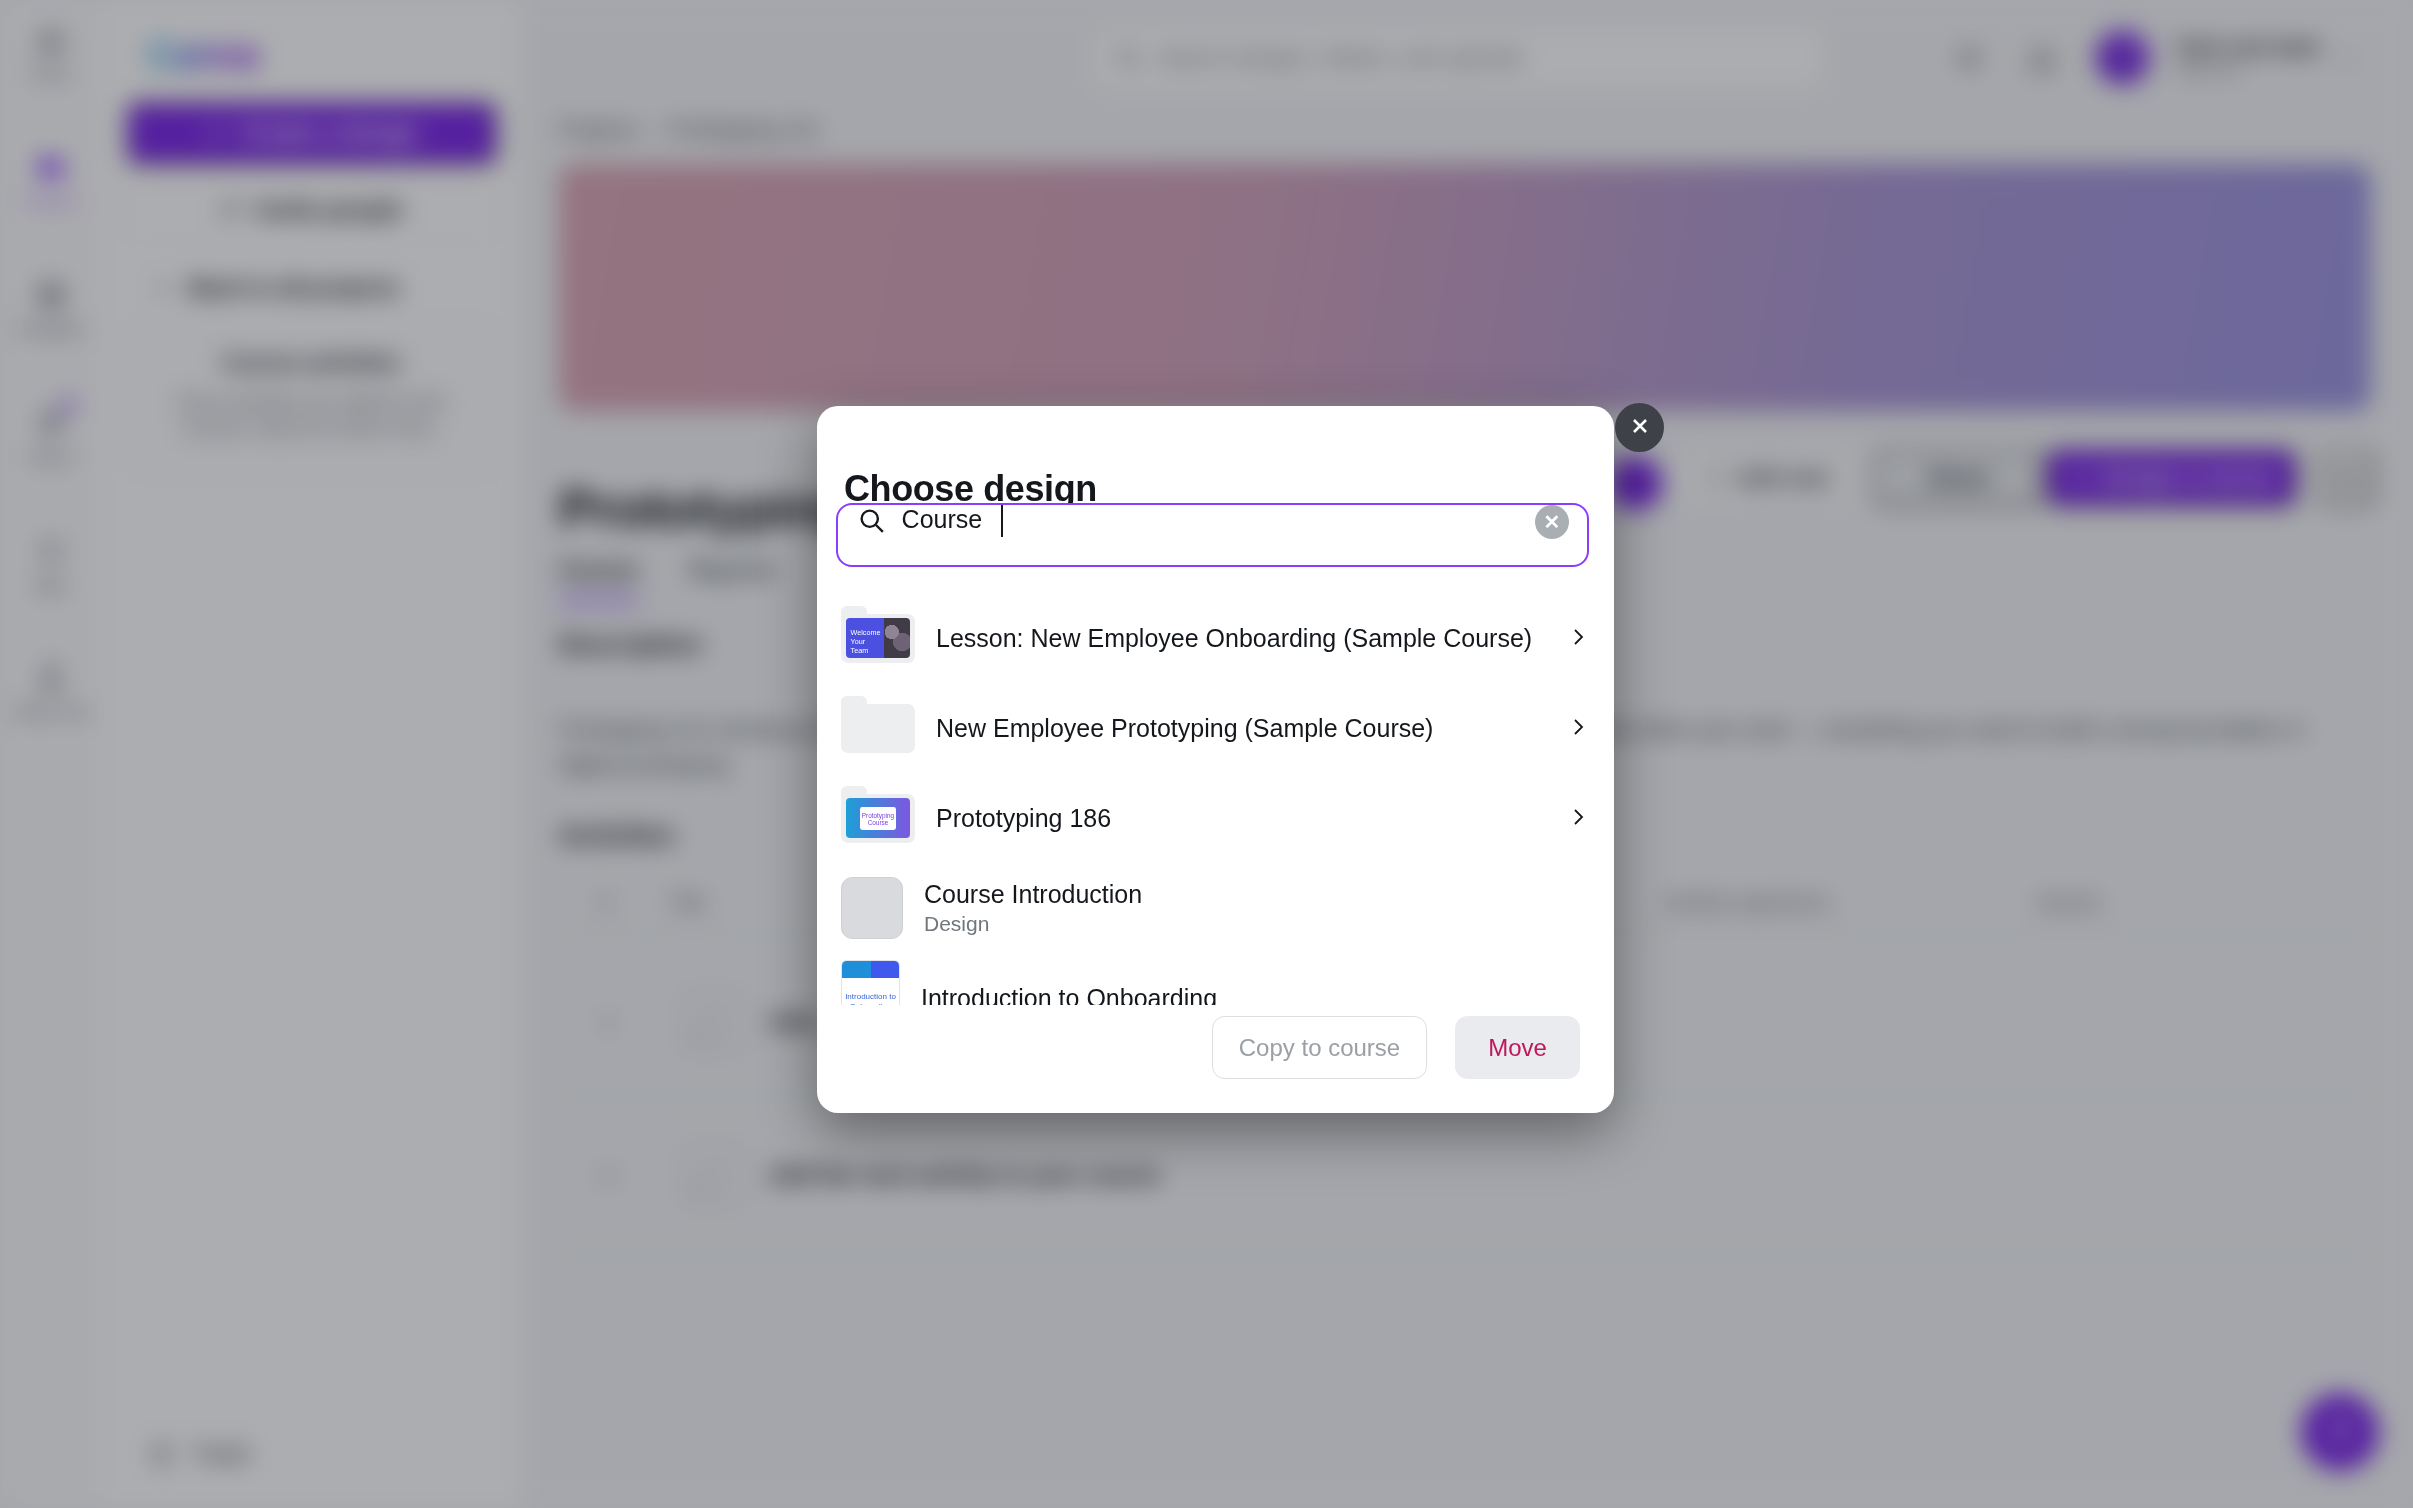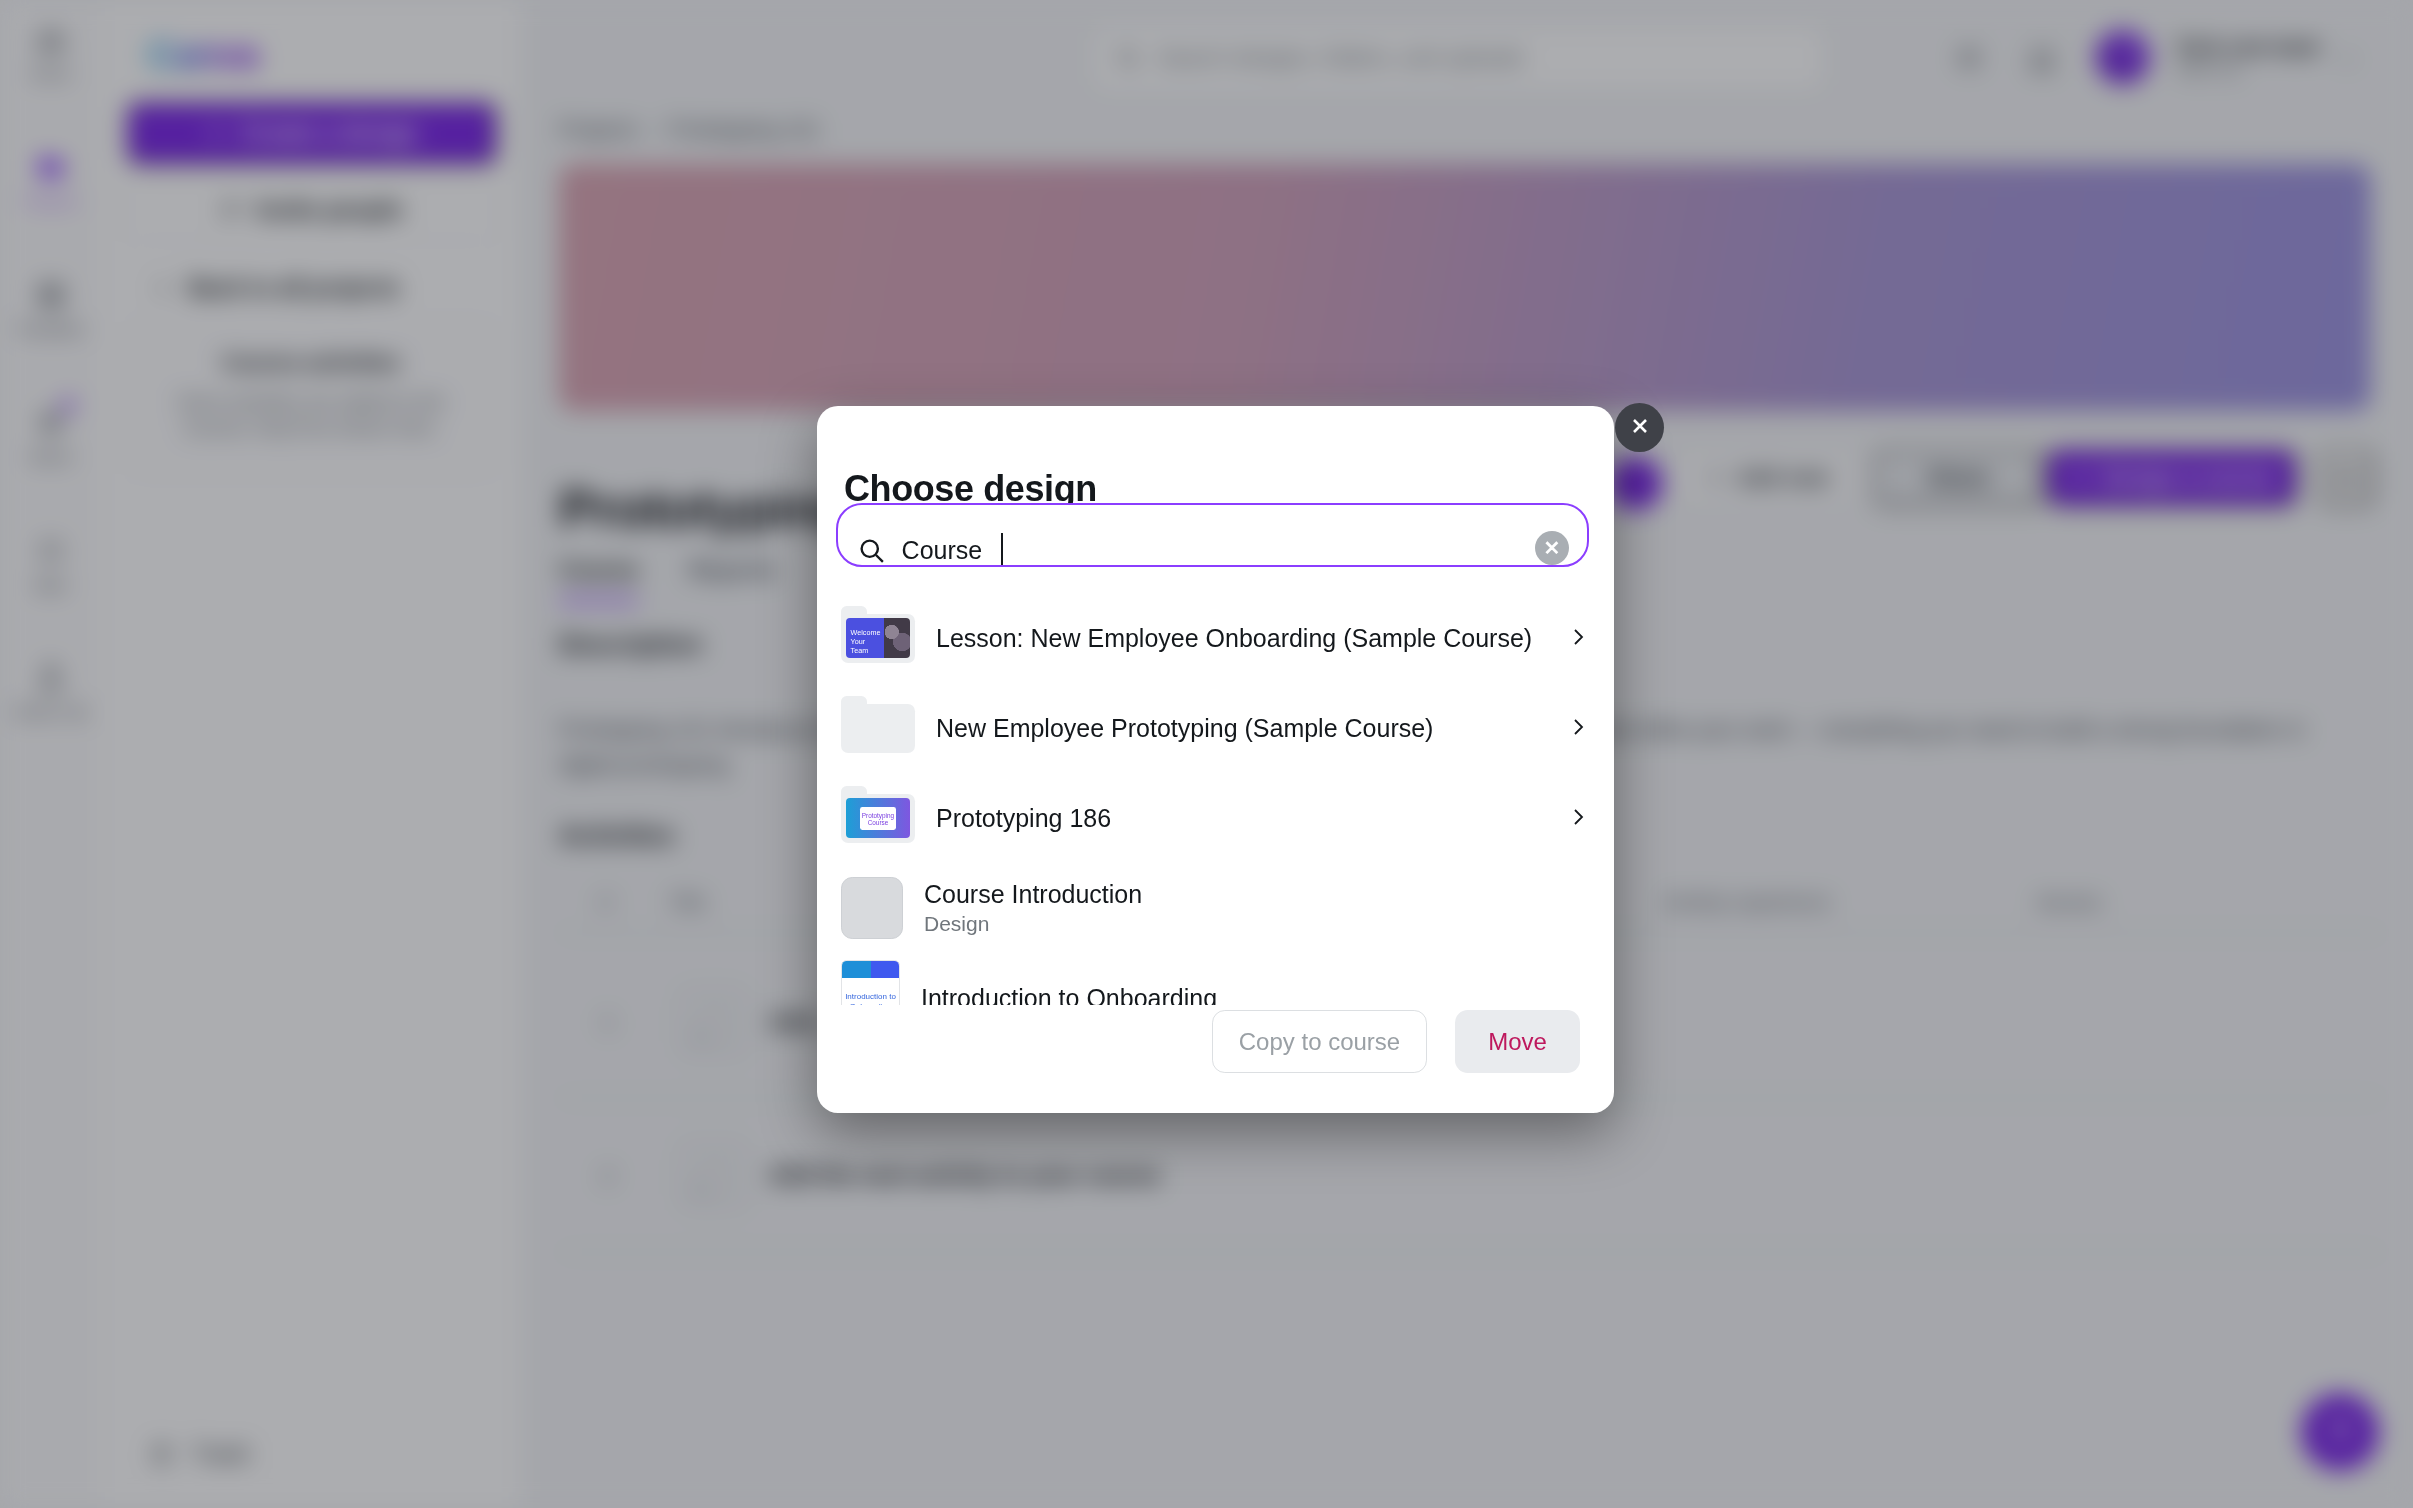--- a/index.html
+++ b/index.html
@@ -80,22 +80,22 @@
   .fab{position:absolute;left:2301px;top:1393px;width:78px;height:78px;border-radius:50%;background:#7d2ae8;
     color:#fff;display:flex;align-items:center;justify-content:center;font-size:34px;font-weight:700;}
 
   
   .overlay{position:absolute;inset:0;background:rgba(12,16,24,0.34);z-index:10;}
   .close-btn{position:absolute;left:1615px;top:403px;width:49px;height:49px;border-radius:50%;background:#3f4148;
     z-index:40;display:flex;align-items:center;justify-content:center;border:0;cursor:pointer;}
   .modal{position:absolute;left:817px;top:406px;width:797px;height:707px;background:#fff;border-radius:21px;
     box-shadow:0 19px 56px rgba(0,0,0,.4);z-index:30;}
   .m-title{position:absolute;left:27px;top:32px;font-size:36px;font-weight:700;letter-spacing:-0.4px;color:#14181c;}
-  .m-search{position:absolute;left:19px;right:25.5px;top:97px;height:64px;border:2.4px solid #8b3dff;border-radius:26px;
-    display:flex;align-items:flex-end;padding:0 17.6px;gap:16px;background:#fff;}
+  .m-search{position:absolute;left:19px;right:25.5px;top:97px;height:64px;border:2.4px solid #8b3dff;border-radius:16px;
+    display:flex;align-items:flex-start;padding:0 17.6px;gap:16px;background:#fff;}
   .m-search .q{font-size:25px;color:#14181c;}
   .caret{display:inline-block;width:2.4px;height:32px;background:#14181c;margin-left:2.4px;vertical-align:middle;}
   .m-clear{margin-left:auto;width:34px;height:34px;border-radius:50%;background:#a9aeb3;color:#fff;border:0;
     display:flex;align-items:center;justify-content:center;font-size:20px;font-weight:700;cursor:pointer;}
   .m-list{position:absolute;left:24px;right:24px;top:187px;height:412px;overflow:hidden;}
   .m-row{height:90px;display:flex;align-items:center;gap:21px;cursor:pointer;}
   .m-row .titlewrap{display:flex;flex-direction:column;gap:3.2px;}
   .m-row .t1{font-size:25px;color:#14181c;}
   .m-row .t2{font-size:21px;color:#70767c;}
   .m-chev{margin-left:auto;color:#14181c;}
@@ -110,21 +110,21 @@
   .th-proto{flex:1;background:linear-gradient(90deg,#1d9fd6,#7e57e0);position:relative;}
   .th-proto .card{position:absolute;left:22%;top:22%;width:56%;height:58%;background:#fff;border-radius:2.4px;
     color:#7a3fe0;font-size:6.4px;line-height:1.15;text-align:center;padding-top:4.8px;}
   .sq-thumb{width:62px;height:62px;border-radius:11.2px;background:#d8dadd;border:0.8px solid #cdd0d4;flex:0 0 auto;}
   .card-thumb{width:59px;height:77px;border-radius:5.6px;border:0.8px solid #e2e4e7;overflow:hidden;flex:0 0 auto;background:#fff;}
   .card-thumb .hdr{height:17.6px;display:flex;}
   .card-thumb .hdr i{flex:1;}
   .card-thumb .hdr i:first-child{background:#1e8fd8;}
   .card-thumb .hdr i:last-child{background:#3f59ef;}
   .card-thumb .bodytxt{color:#3566dd;font-size:8px;line-height:1.25;text-align:center;padding-top:14.4px;}
-  .m-footer{position:absolute;right:34px;bottom:40px;display:flex;gap:28px;}
+  .m-footer{position:absolute;right:34px;bottom:34px;display:flex;gap:28px;}
   .btn-copy{width:215px;height:63px;border:1.6px solid #dcdfe2;border-radius:12.8px;background:#fff;color:#9aa0a5;
     font-size:24px;font-family:inherit;cursor:default;}
   .btn-move{width:125px;height:63px;border:0;border-radius:12.8px;background:#e9ebee;color:#be185d;
     font-size:24px;font-family:inherit;cursor:default;}
   .ico{display:inline-flex;align-items:center;justify-content:center;}
 </style>
 </head>
 <body>
 
 <div class="screen">

